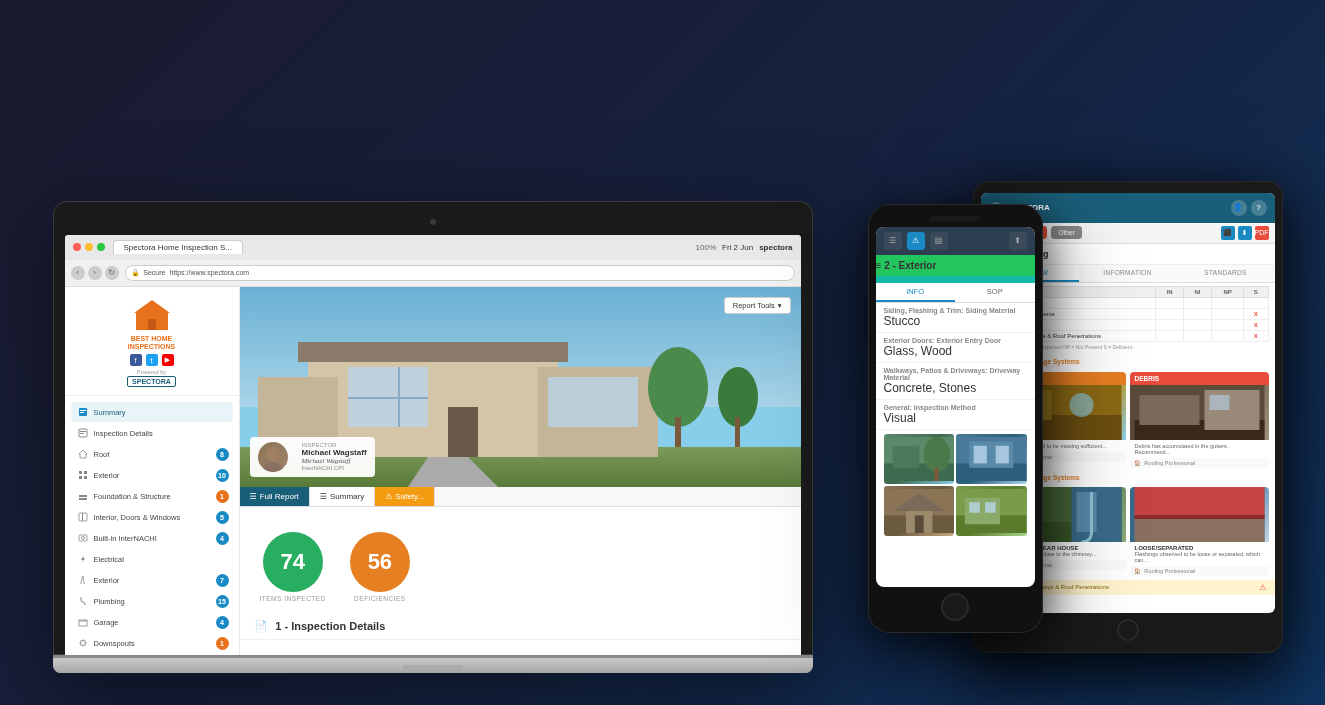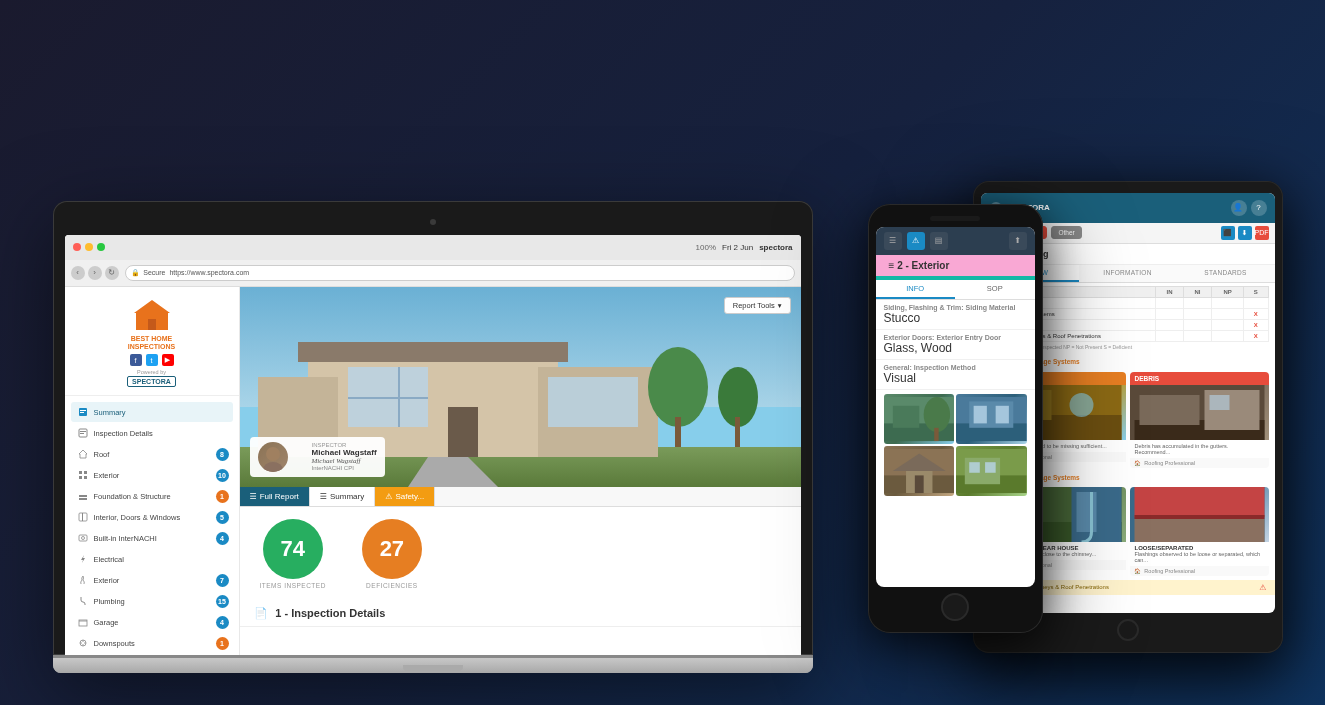--- a/index.html
+++ b/index.html
@@ -337,21 +337,21 @@
     
     .inspector-badge {
       position: absolute;
       bottom: 10px;
       left: 10px;
       background: rgba(255,255,255,0.95);
       border-radius: 4px;
       padding: 5px 8px;
       display: flex;
       align-items: center;
-      gap: 24px;
+      gap: 14px;
     }
 
     .inspector-avatar {
       width: 30px;
       height: 30px;
       border-radius: 50%;
       background: linear-gradient(135deg, #8B7355 0%, #a0856c 100%);
       overflow: hidden;
       flex-shrink: 0;
     }
@@ -390,25 +390,26 @@
     }
 
     .tab-btn.active-safety {
       background: #f39c12;
       color: #fff;
     }
 
     
     .scores-section {
       display: flex;
-      gap: 36px;
+      gap: 24px;
       padding: 12px 20px;
       justify-content: flex-start;
       align-items: center;
       flex-shrink: 0;
+      margin-top: 13px;
     }
 
     .score-circle {
       width: 60px;
       height: 60px;
       border-radius: 50%;
       display: flex;
       align-items: center;
       justify-content: center;
       font-size: 22px;
@@ -537,26 +538,26 @@
       font-size: 8px;
       color: #aaa;
     }
 
     .phone-tab-icon.active-ph {
       background: #1a8ac4;
       color: #fff;
     }
 
     .phone-section-header {
-      background: #f9a8d4;
-      padding: 5px 13px;
+      background: #22c55e;
+      padding: 5px 0;
       font-size: 10px;
       font-weight: bold;
       color: #333;
-      border-bottom: 4px solid #14b8a6;
+      border-bottom: 7px solid #14b8a6;
     }
 
     .phone-tabs {
       display: flex;
       border-bottom: 1px solid #ddd;
     }
 
     .phone-tab {
       flex: 1;
       text-align: center;
@@ -875,20 +876,23 @@
         <div class="laptop-camera"></div>
       </div>
       <div class="laptop-screen">
 
         <div class="browser-chrome">
           <div class="browser-top-bar">
             <div class="browser-dots">
               <div class="dot dot-red"></div>
               <div class="dot dot-yellow"></div>
               <div class="dot dot-green"></div>
+            </div>
+            <div class="browser-tabs">
+              <div class="browser-tab">Spectora Home Inspection S...</div>
             </div>
             <span style="font-size:8px;color:#666;margin-left:auto;padding-left:8px;">100%</span>
             <span style="font-size:8px;color:#333;margin-left:6px;">Fri 2 Jun</span>
             <span style="font-size:8px;font-weight:bold;color:#333;margin-left:6px;">spectora</span>
           </div>
           <div class="browser-menu-bar">
             <div class="browser-nav-btns">
               <div class="nav-btn">‹</div>
               <div class="nav-btn">›</div>
               <div class="nav-btn">↻</div>
@@ -1134,21 +1138,21 @@
                 <span>Safety...</span>
               </div>
             </div>
 
             <div class="scores-section">
               <div class="score-item">
                 <div class="score-circle score-green">74</div>
                 <div class="score-label">ITEMS INSPECTED</div>
               </div>
               <div class="score-item">
-                <div class="score-circle score-orange">27</div>
+                <div class="score-circle score-orange">56</div>
                 <div class="score-label">DEFICIENCIES</div>
               </div>
             </div>
 
             <div class="section-title">
               <span class="section-icon">📄</span>
               <span>1 - Inspection Details</span>
             </div>
 
           </div>
@@ -1187,20 +1191,24 @@
           <div class="phone-tab">SOP</div>
         </div>
 
         <div class="phone-field">
           <div class="phone-field-label">Siding, Flashing &amp; Trim: Siding Material</div>
           <div class="phone-field-value">Stucco</div>
         </div>
         <div class="phone-field">
           <div class="phone-field-label">Exterior Doors: Exterior Entry Door</div>
           <div class="phone-field-value">Glass, Wood</div>
+        </div>
+        <div class="phone-field">
+          <div class="phone-field-label">Walkways, Patios &amp; Driveways: Driveway Material</div>
+          <div class="phone-field-value">Concrete, Stones</div>
         </div>
         <div class="phone-field">
           <div class="phone-field-label">General: Inspection Method</div>
           <div class="phone-field-value">Visual</div>
         </div>
 
         <div class="phone-images-grid">
           <div class="phone-img-placeholder img-house-1">
             <svg width="100%" height="100%" viewBox="0 0 80 50">
                 <rect width="80" height="50" fill="#5a8a6a"></rect>

